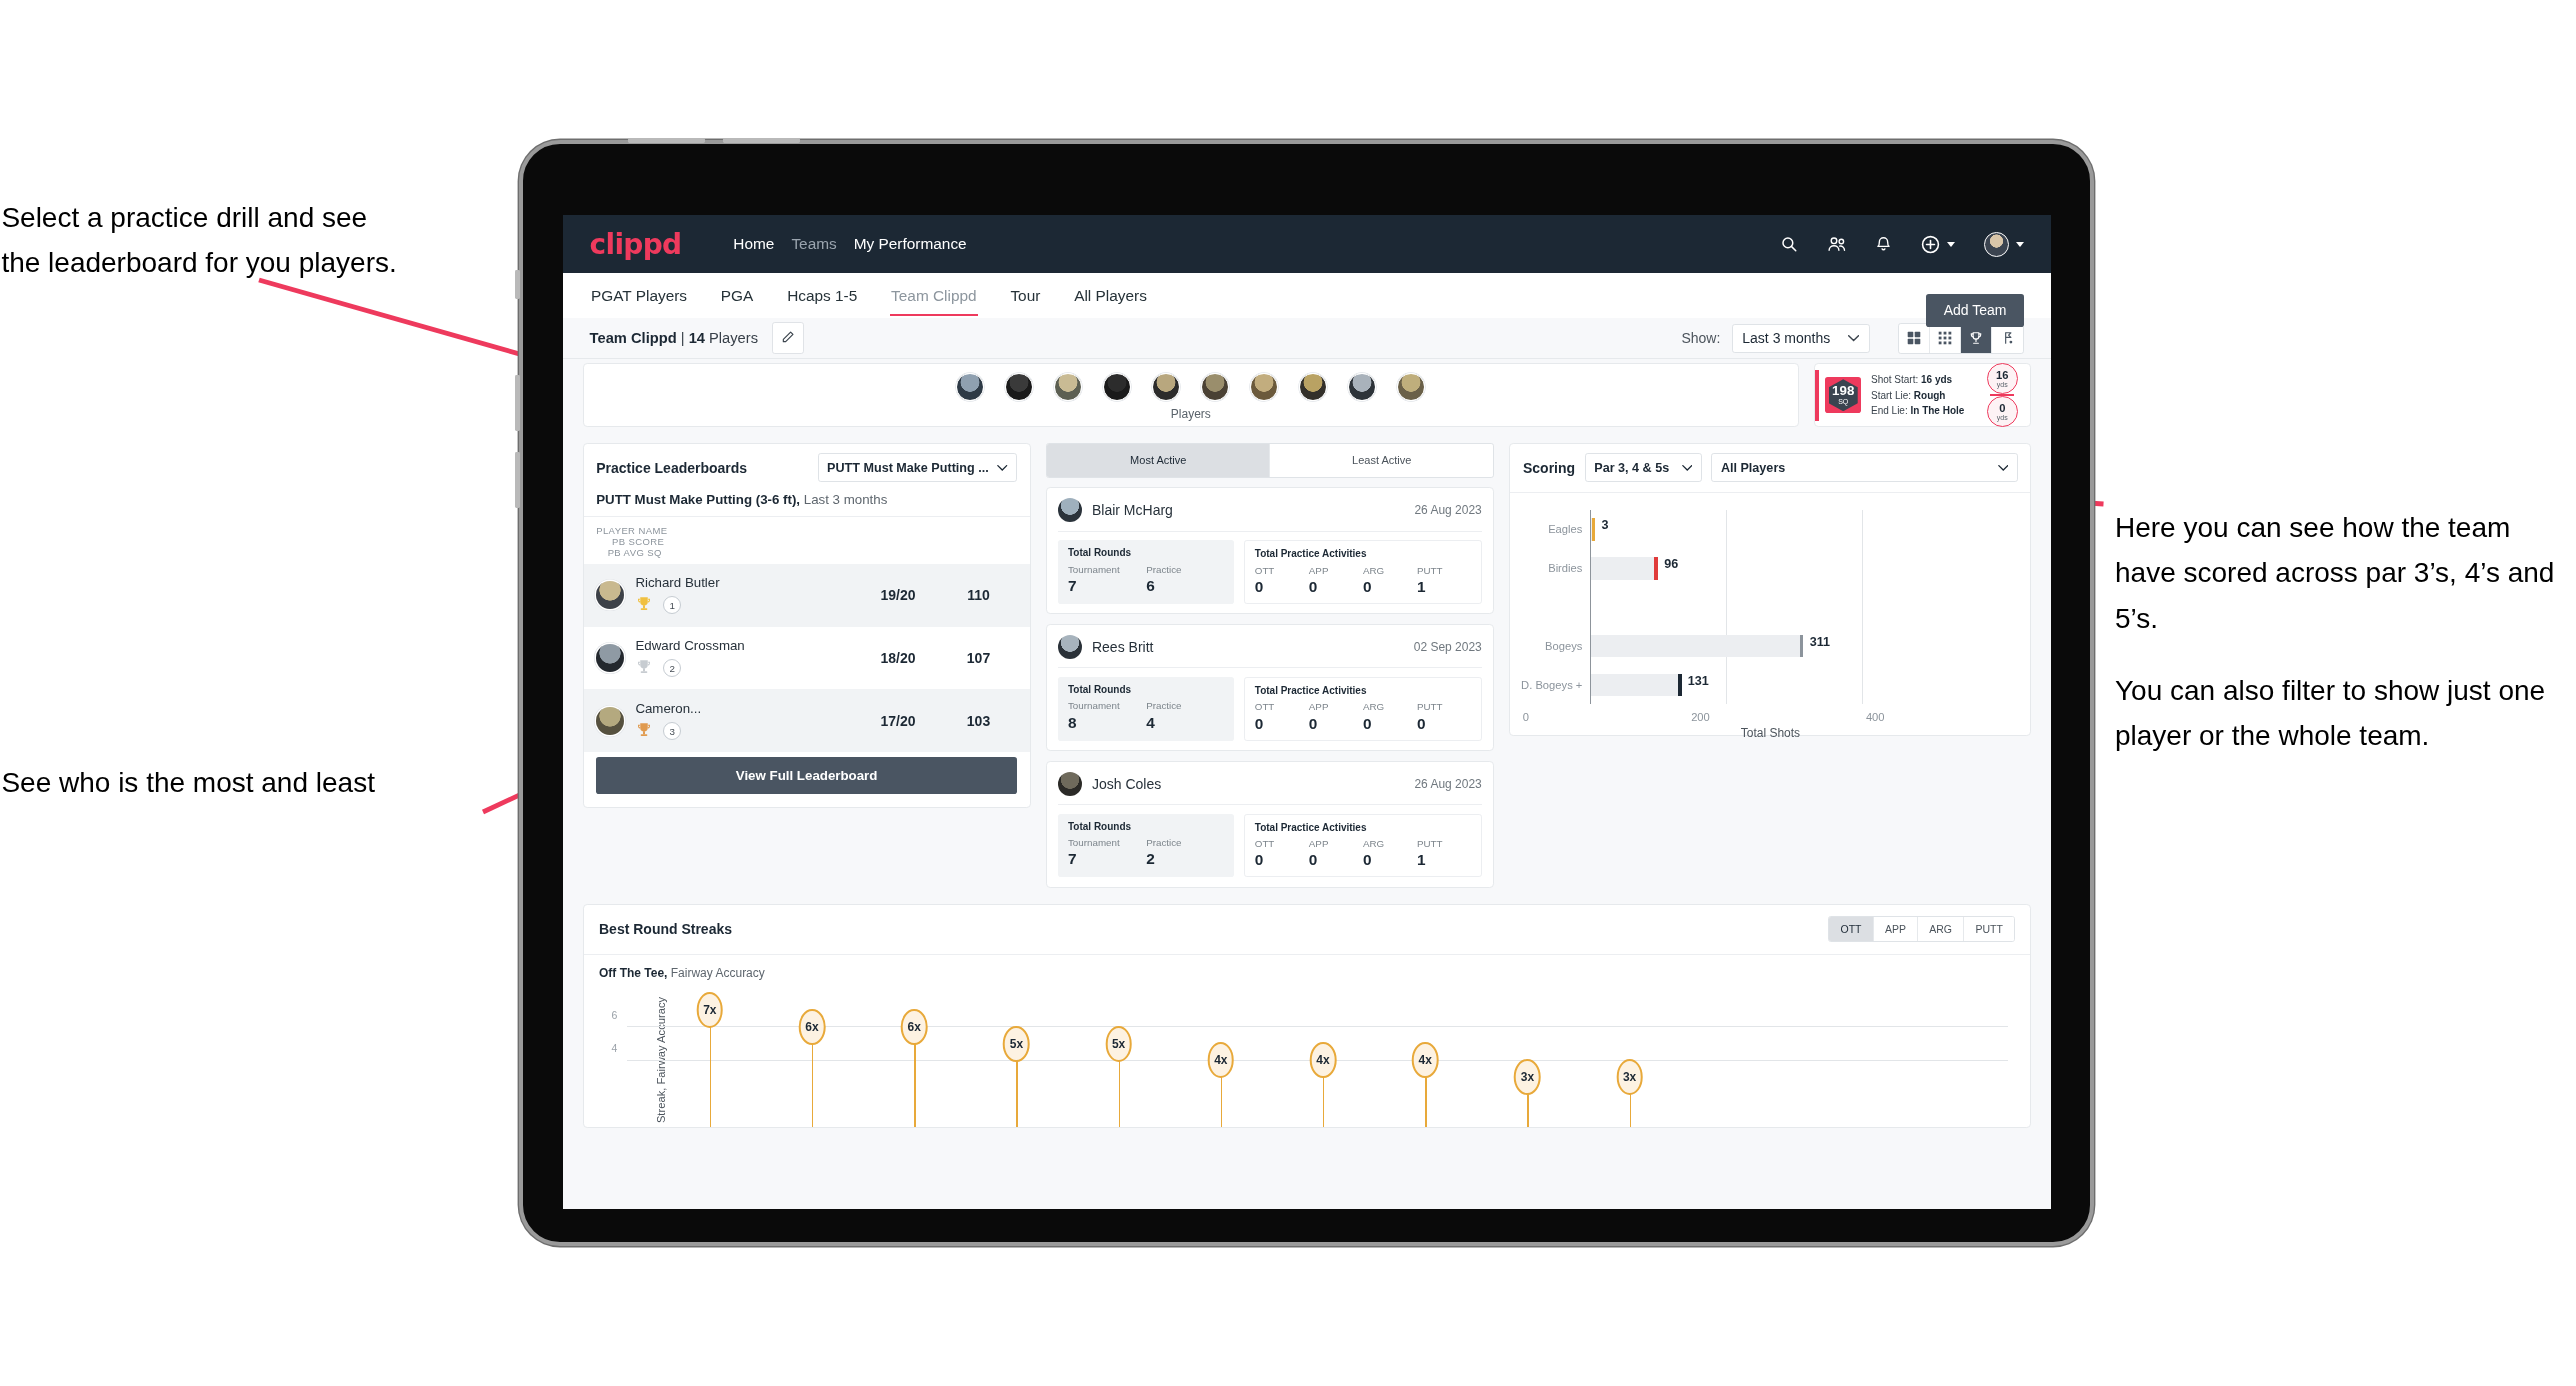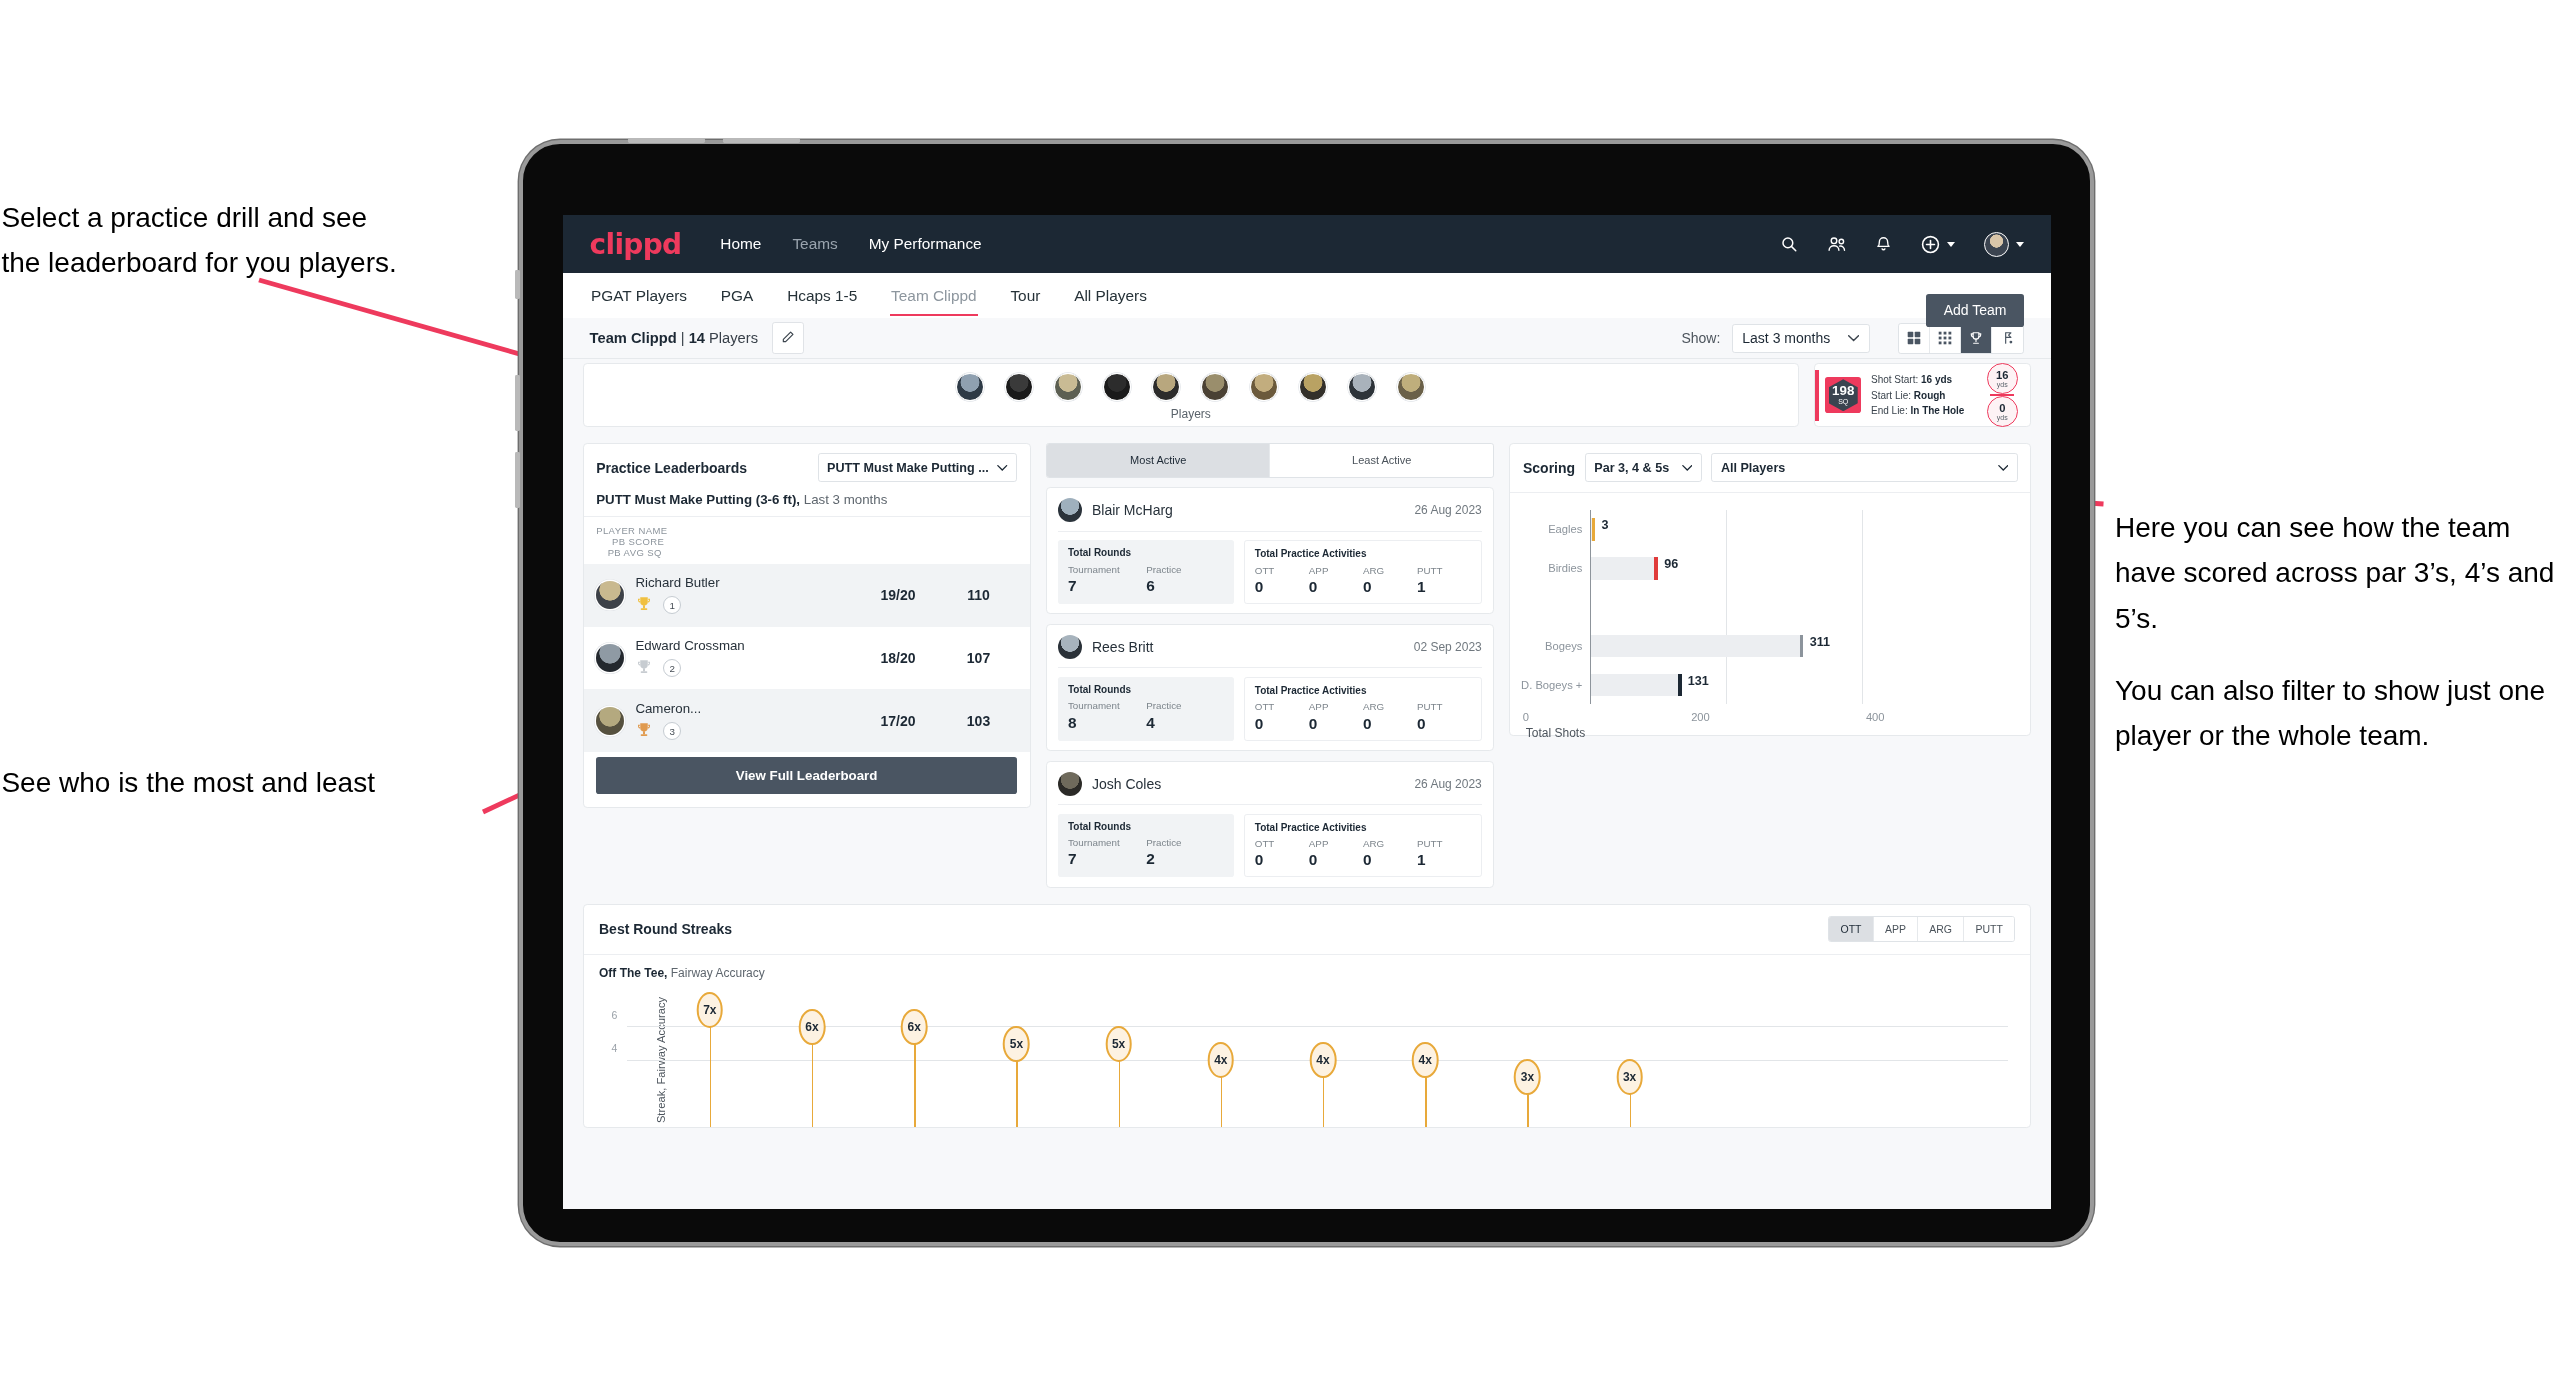--- a/index.html
+++ b/index.html
@@ -40,21 +40,21 @@
 
   #screen {
     position: absolute; left: 40px; top: 71px;
     width: 1488px; height: 994px;
     background: #f7f8fa; overflow: hidden;
   }
 
   
   .navbar { height: 58px; background: #1c2834; display: flex; align-items: center; padding: 0 26.6px; }
   .logo { color: #ee3a5d; font-size: 28px; font-weight: 700; letter-spacing: -0.7px; font-family: "DejaVu Sans", sans-serif; }
-  .navlinks { display: flex; gap: 31px; margin-left: 39px; }
+  .navlinks { display: flex; gap: 17px; margin-left: 52px; }
   .navlink { color: #fff; font-size: 15.4px; }
   .navlink.dim { color: #9aa4ae; }
   .navicons { margin-left: auto; display: flex; align-items: center; gap: 29px; }
   .navicons svg { display: block; }
   .avatar-nav { width: 25px; height: 25px; border-radius: 50%;
     background: radial-gradient(circle at 50% 35%, #d9c6a9 0 34%, #3b4450 36% 100%);
     border: 1.4px solid #fff; }
   .chev { width: 0; height: 0; border-left: 4.9px solid transparent; border-right: 4.9px solid transparent; border-top: 5.6px solid #fff; }
   .withchev { display: flex; align-items: center; gap: 7px; }
 
@@ -166,21 +166,21 @@
 
   .chart { position: relative; height: 231px; margin: 11.2px 15.4px 0 15.4px; }
   .plot { position: absolute; left: 64px; right: 45px; top: 5.6px; bottom: 31px; border-left: 1.4px solid #8d949b; }
   .gline { position: absolute; top: 0; bottom: 0; width: 0.7px; background: #e2e5e8; }
   .barrow { position: absolute; left: 0; right: 0; display: flex; align-items: center; }
   .barlabel { position: absolute; right: calc(100% + 8.4px); font-size: 11.2px; color: #8c949c; white-space: nowrap; }
   .bar { height: 58%; background: #eceef1; position: relative; }
   .barcap { position: absolute; right: -2.1px; top: 0; bottom: 0; width: 3.5px; }
   .barval { position: absolute; left: calc(100% + 8.4px); font-size: 12.6px; font-weight: 700; color: #1c2834; }
   .xtick { position: absolute; bottom: 12.6px; font-size: 11.2px; color: #8c949c; transform: translateX(-50%); }
-  .xaxis-title { position: absolute; bottom: -4.2px; left: 0; right: 0; font-size: 12px; color: #4c545c; }
+  .xaxis-title { position: absolute; bottom: -4.2px; left: 0; right: 0; text-align: center; font-size: 12px; color: #4c545c; }
 
   .streak-card { margin-top: 15.4px; }
   .st-head { display: flex; align-items: center; padding: 11.2px 15.4px; border-bottom: 0.7px solid #eceef1; }
   .st-title { font-size: 14px; font-weight: 700; color: #1c2834; }
   .st-seg { margin-left: auto; display: flex; border: 0.7px solid #dfe3e7; border-radius: 2.8px; overflow: hidden; }
   .st-seg > div { padding: 6.3px 11.2px; font-size: 10.5px; color: #4b535b; border-right: 0.7px solid #e6e9ec; background: #fff; }
   .st-seg > div:last-child { border-right: none; }
   .st-seg > div.active { background: #dcdfe3; color: #1c2834; }
   .st-sub { padding: 11.2px 15.4px 0; font-size: 12px; color: #5e666e; }
   .st-sub b { color: #1c2834; font-weight: 700; }

